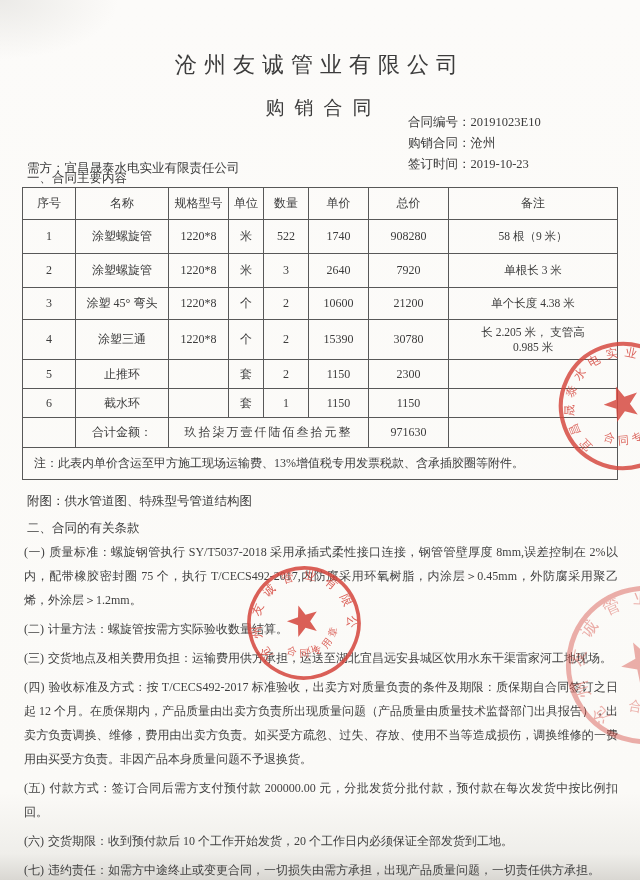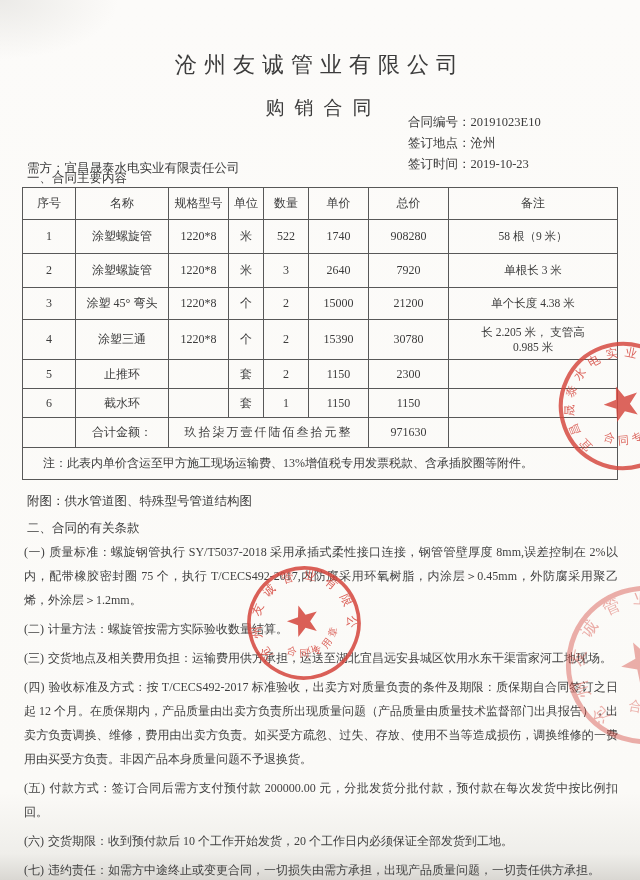--- a/index.html
+++ b/index.html
@@ -26,21 +26,21 @@
   .buyer-line    { left:27px; top:152px;margin-top:8px; }
   .section1-line { left:27px; top:170px; font-size:12.5px; }
   .meta { position:absolute; left:408px; top:112px; font-size:12.5px; line-height:21px; }
   .meta div { white-space:nowrap; }
 
   table.items { position:absolute; left:22px; top:187px; width:595px;
     border-collapse:collapse; table-layout:fixed; font-size:12px; color:#3c3c3c; }
   table.items th, table.items td { border:1px solid #585858; text-align:center;
     vertical-align:middle; font-weight:normal; padding:1px 2px; }
   table.items td.remark { font-size:11.5px; line-height:15px; }
-  table.items td.note-cell { text-align:left; font-size:12px; padding:6px 20px; }
+  table.items td.note-cell { text-align:left; font-size:12px; padding:6px 11px; }
   table.items td.amount-cn { letter-spacing:2px; }
 
   .attachment-line { left:27px; top:493px; }
   .section2-line   { left:27px; top:520px; }
 
   .clauses { position:absolute; left:24px; top:540px; width:594px;
     font-size:12px; line-height:24px; text-align:justify; color:#3f3f3f; }
   .clauses p { margin-bottom:5px; }
   .clauses .cnum { margin-right:4px; }
 
@@ -64,21 +64,21 @@
   <div class="corner-shade"></div>
 
   <div class="title1">沧州友诚管业有限公司</div>
   <div class="title2">购销合同</div>
 
   <div class="line buyer-line"><span>需方：</span><span>宜昌晟泰水电实业有限责任公司</span></div>
   <div class="line section1-line">一、合同主要内容</div>
 
   <div class="meta">
     <div><span>合同编号：</span><span>20191023E10</span></div>
-    <div><span>签订地点：</span><span>沧州</span></div>
+    <div><span>购销合同：</span><span>沧州</span></div>
     <div><span>签订时间：</span><span>2019-10-23</span></div>
   </div>
 
   <table class="items">
     <colgroup>
       <col style="width:53px">
         <col style="width:93px">
         <col style="width:60px">
         <col style="width:35px">
       <col style="width:45px">
@@ -118,21 +118,21 @@
         <td>2640</td>
         <td>7920</td>
         <td class="remark">单根长 3 米</td>
       </tr>
       <tr style="height:32px">
         <td>3</td>
         <td>涂塑 45° 弯头</td>
         <td>1220*8</td>
         <td>个</td>
         <td>2</td>
-        <td>15000</td>
+        <td>10600</td>
         <td>21200</td>
         <td class="remark">单个长度 4.38 米</td>
       </tr>
       <tr style="height:40px">
         <td>4</td>
         <td>涂塑三通</td>
         <td>1220*8</td>
         <td>个</td>
         <td>2</td>
         <td>15390</td>

